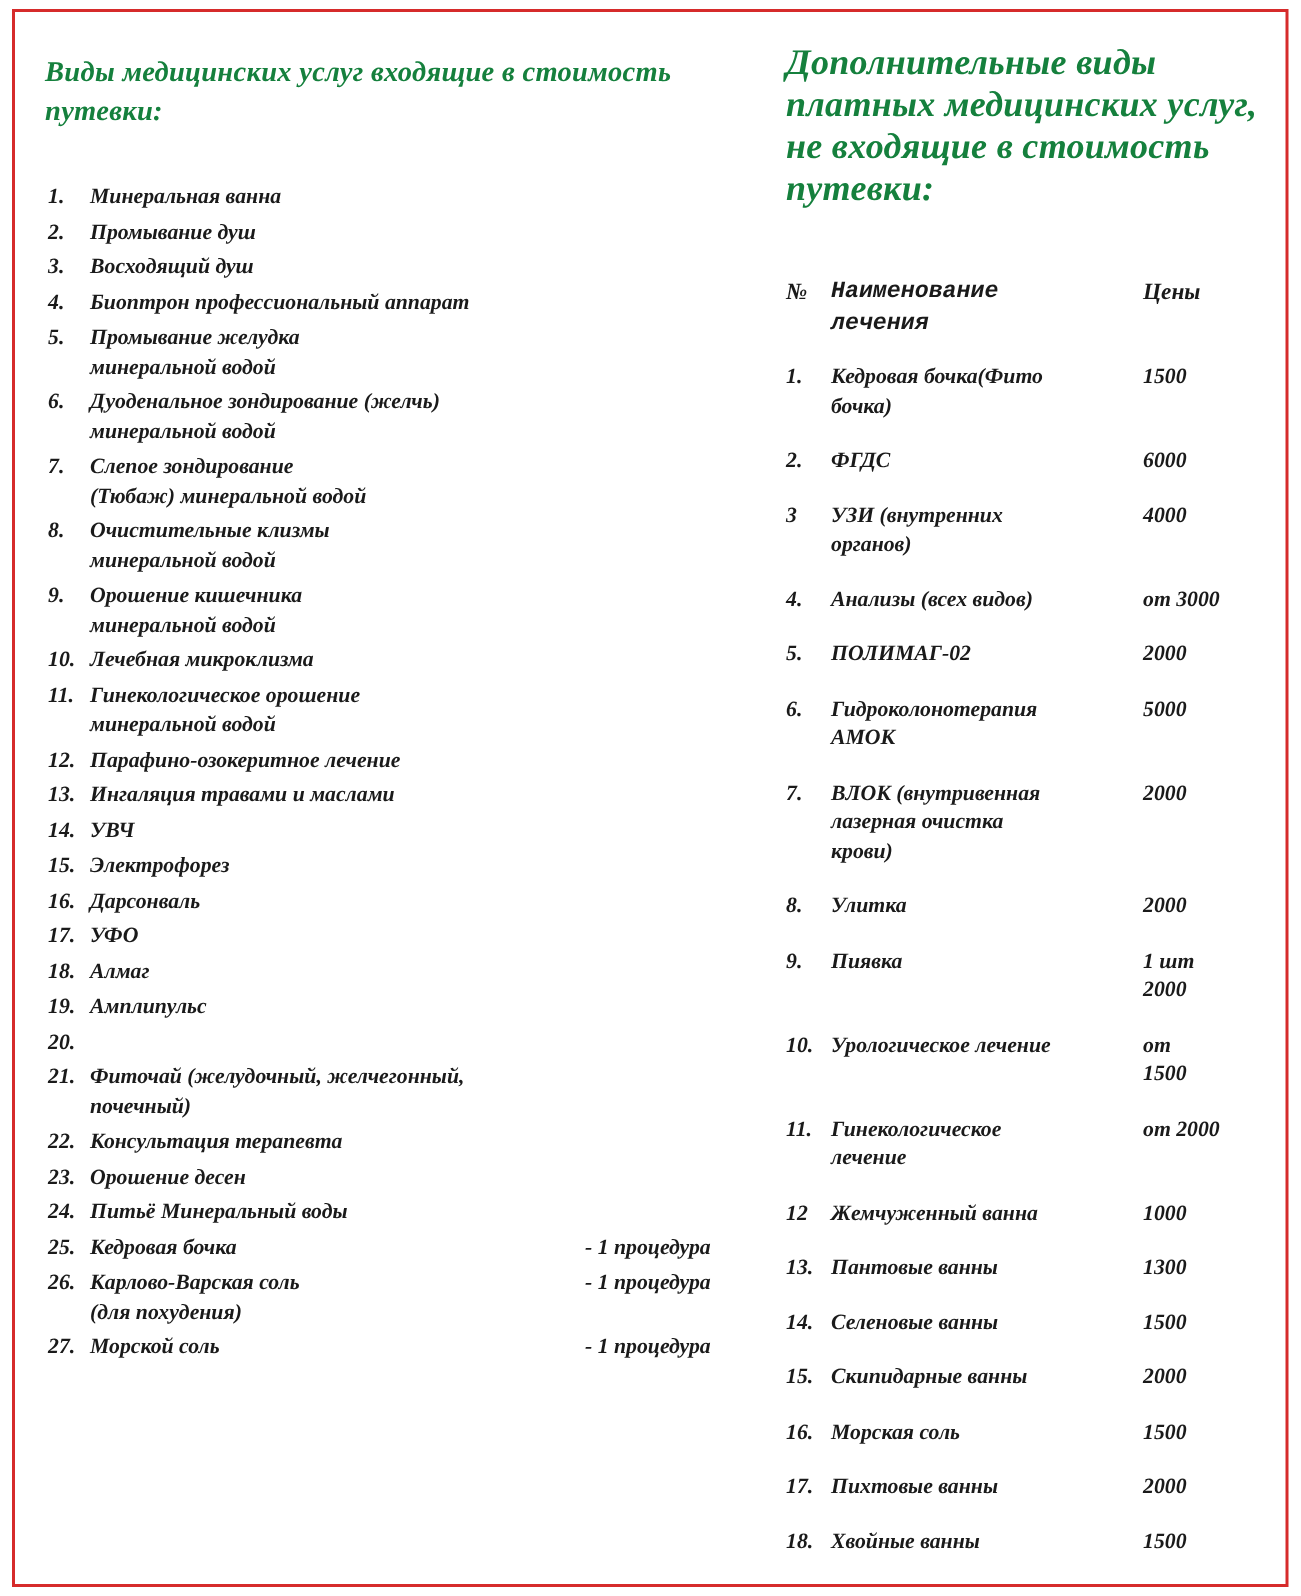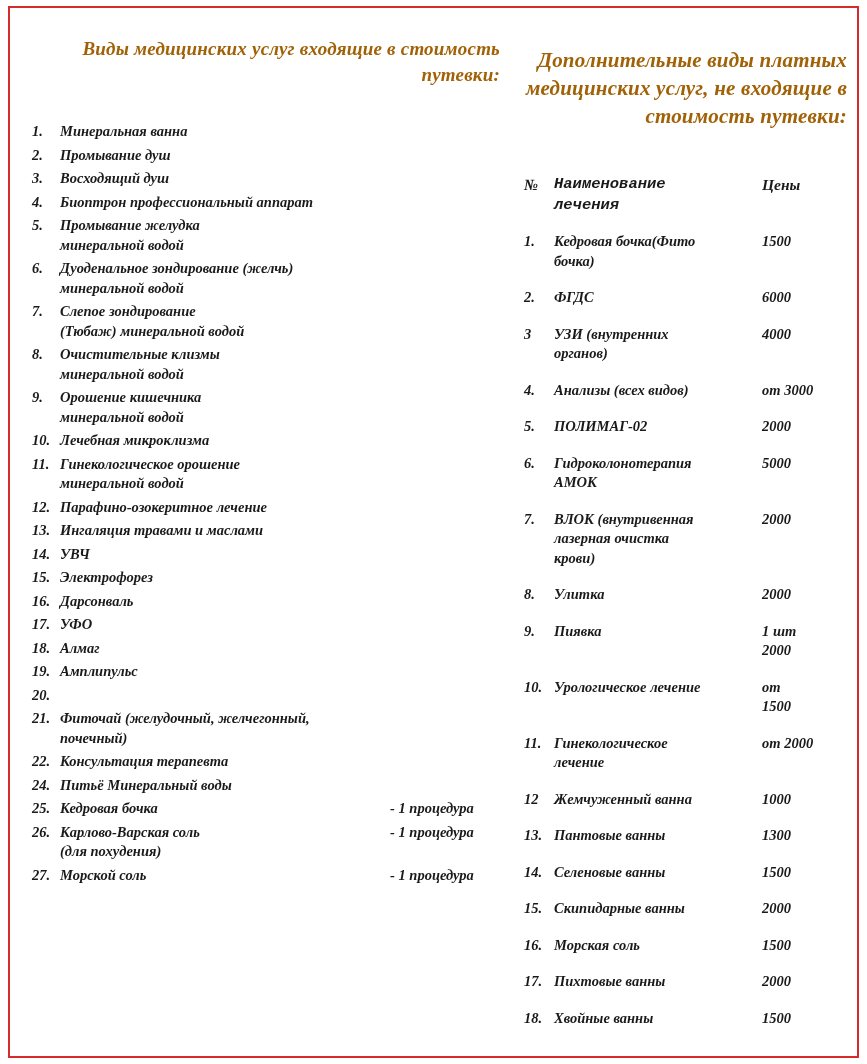--- a/index.html
+++ b/index.html
@@ -36,34 +36,34 @@
     width: 500px;
     padding: 18px 10px 0 20px;
     box-sizing: border-box;
   }
   .col-right {
     width: 347px;
     padding: 18px 10px 0 14px;
     box-sizing: border-box;
   }
   h1.title {
-    color: #a16207;
+    color: #15803d;
     font-family: "Liberation Serif", serif;
     font-weight: bold;
     font-style: italic;
     font-size: 19px;
     line-height: 26px;
-    text-align: right;
+    text-align: left;
     margin: 10px 0 0 0;
     letter-spacing: 0.2px;
   }
   h1.title.right {
-    font-size: 21px;
+    font-size: 24px;
     line-height: 28px;
-    margin-top: 20px;
+    margin-top: 2px;
   }
   ol.services {
     list-style: none;
     margin: 34px 0 0 0;
     padding: 0;
   }
   ol.services li {
     display: flex;
     font-style: italic;
     font-weight: bold;
@@ -235,20 +235,25 @@
             <span class="txt">Фиточай (желудочный, желчегонный,
 почечный)</span>
             <span class="tail"></span>
           </li>
         <li>
             <span class="num">22.</span>
             <span class="txt">Консультация терапевта</span>
             <span class="tail"></span>
           </li>
         <li>
+            <span class="num">23.</span>
+            <span class="txt">Орошение десен</span>
+            <span class="tail"></span>
+          </li>
+        <li>
             <span class="num">24.</span>
             <span class="txt">Питьё Минеральный воды</span>
             <span class="tail"></span>
           </li>
         <li>
             <span class="num">25.</span>
             <span class="txt">Кедровая бочка</span>
             <span class="tail">- 1 процедура</span>
           </li>
         <li>

